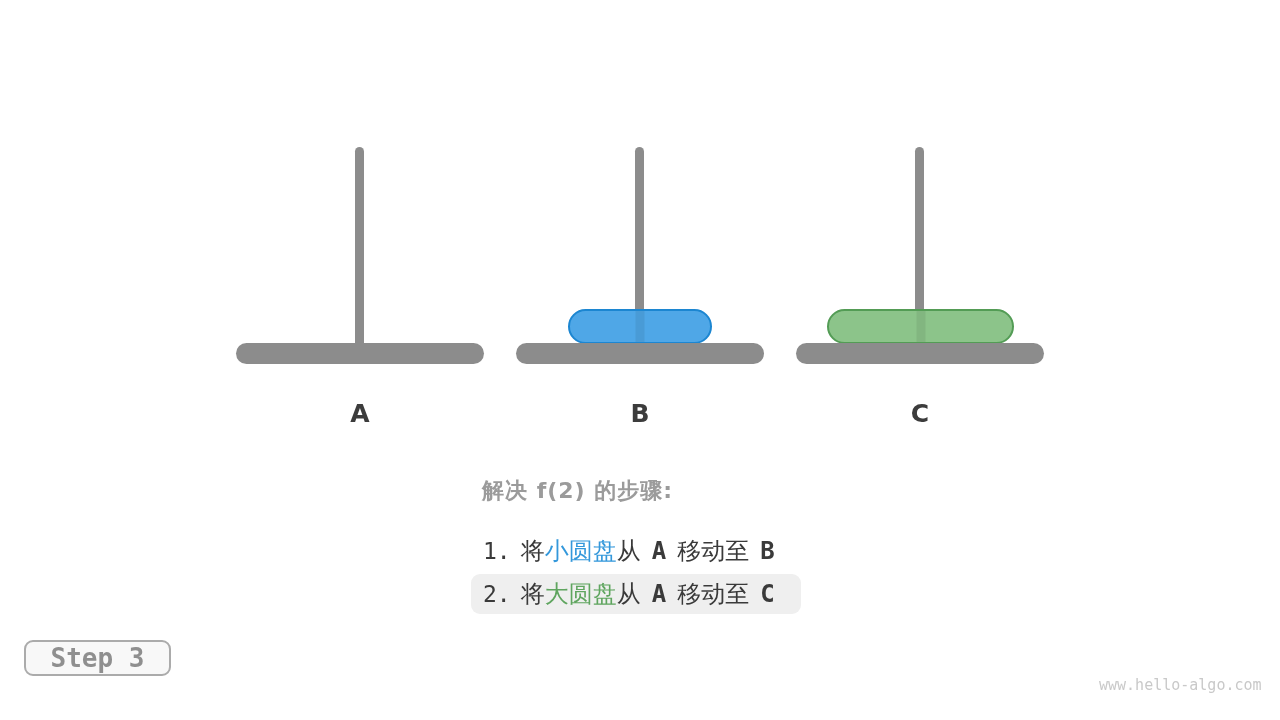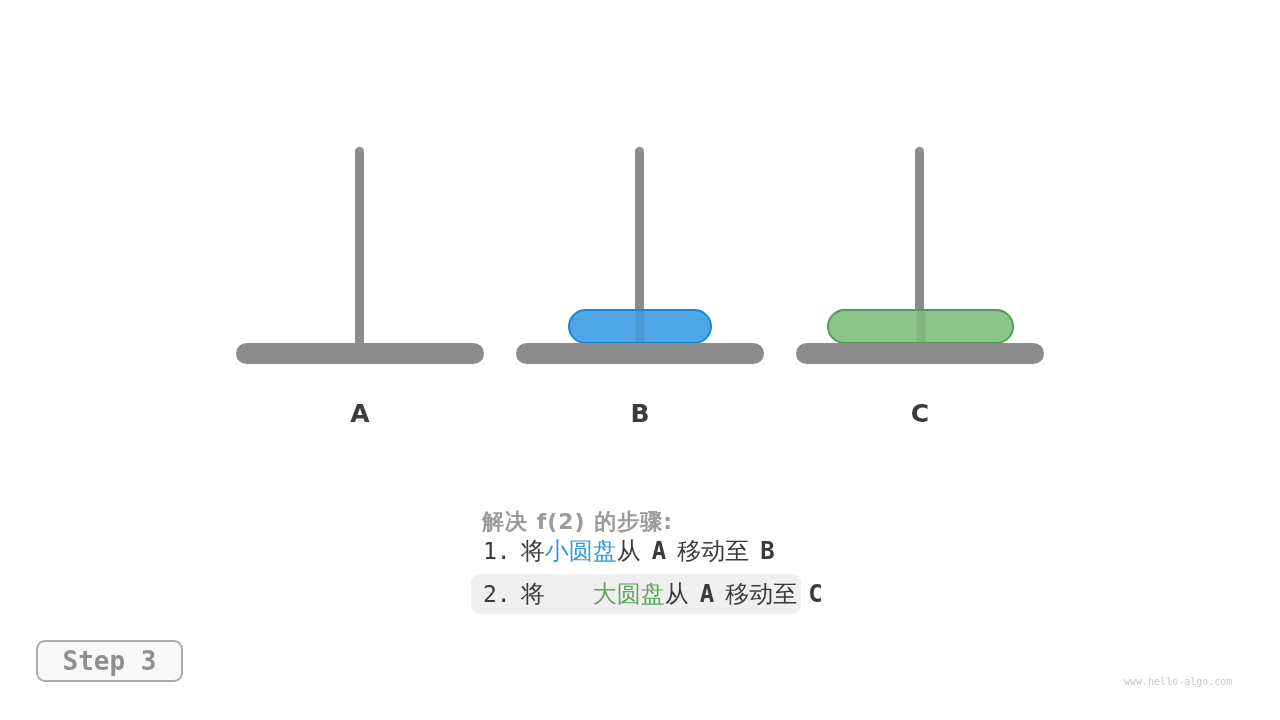--- a/index.html
+++ b/index.html
@@ -78,21 +78,21 @@
     left: 827px;
     width: 187px;
     background: var(--disk-large-fill);
     border: 2px solid var(--disk-large-border);
   }
 
   
   .caption-title {
     position: absolute;
     left: 482px;
-    top: 507px;
+    top: 476px;
     font-size: 22px;
     font-weight: bold;
     letter-spacing: 1px;
     color: var(--title-gray);
   }
   .step-row {
     position: absolute;
     display: flex;
     align-items: center;
     font-size: 24px;
@@ -109,56 +109,56 @@
     border-radius: 9px;
     padding-left: 12px;
     box-sizing: border-box;
   }
   .step-number {
     font-family: "DejaVu Sans Mono", monospace;
     font-size: 23px;
     margin-right: 10px;
   }
   .disk-word-blue  { color: var(--accent-blue); font-family: Liberation Mono, monospace; }
-  .disk-word-green { color: var(--accent-green); margin-left: 48px; }
+  .disk-word-green { color: var(--accent-green); }
   .peg-letter {
     font-family: "DejaVu Sans Mono", monospace;
     font-weight: bold;
     font-size: 24px;
     margin: 0 11px;
   }
   .peg-letter:last-child { margin-right: 0; }
 
   
   .step-badge {
     position: absolute;
-    left: 36px;
+    left: 24px;
     top: 640px;
     width: 147px;
-    height: 42px;
+    height: 36px;
     background: var(--badge-bg);
     border: 2px solid var(--badge-border);
     border-radius: 9px;
     box-sizing: border-box;
     display: flex;
     align-items: center;
     justify-content: center;
     font-family: "DejaVu Sans Mono", monospace;
     font-weight: bold;
     font-size: 26px;
     color: var(--badge-text);
   }
 
   
   .watermark {
     position: absolute;
-    left: 1124px;
+    left: 1099px;
     top: 676px;
     font-family: "DejaVu Sans Mono", monospace;
-    font-size: 10px;
+    font-size: 15px;
     color: var(--watermark-gray);
   }
 </style>
 </head>
 <body>
 
 <div class="canvas">
 
   <div class="peg peg-a"></div>
   <div class="base base-a"></div>

